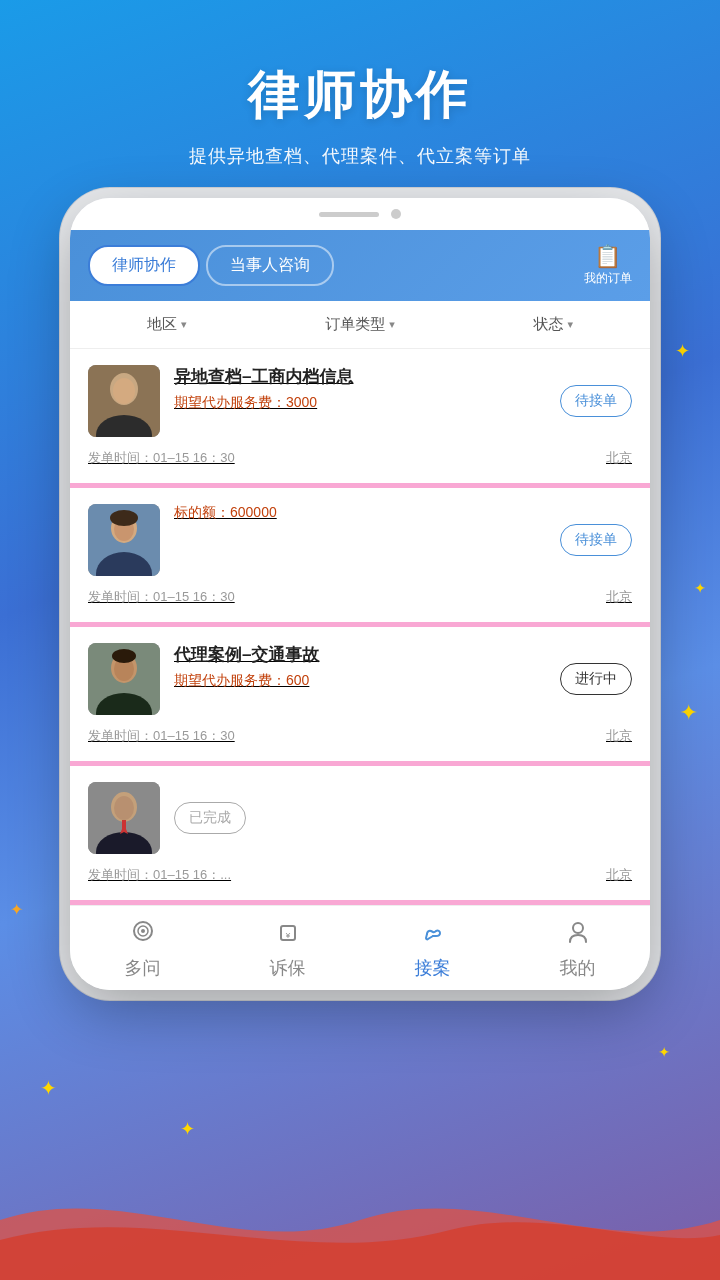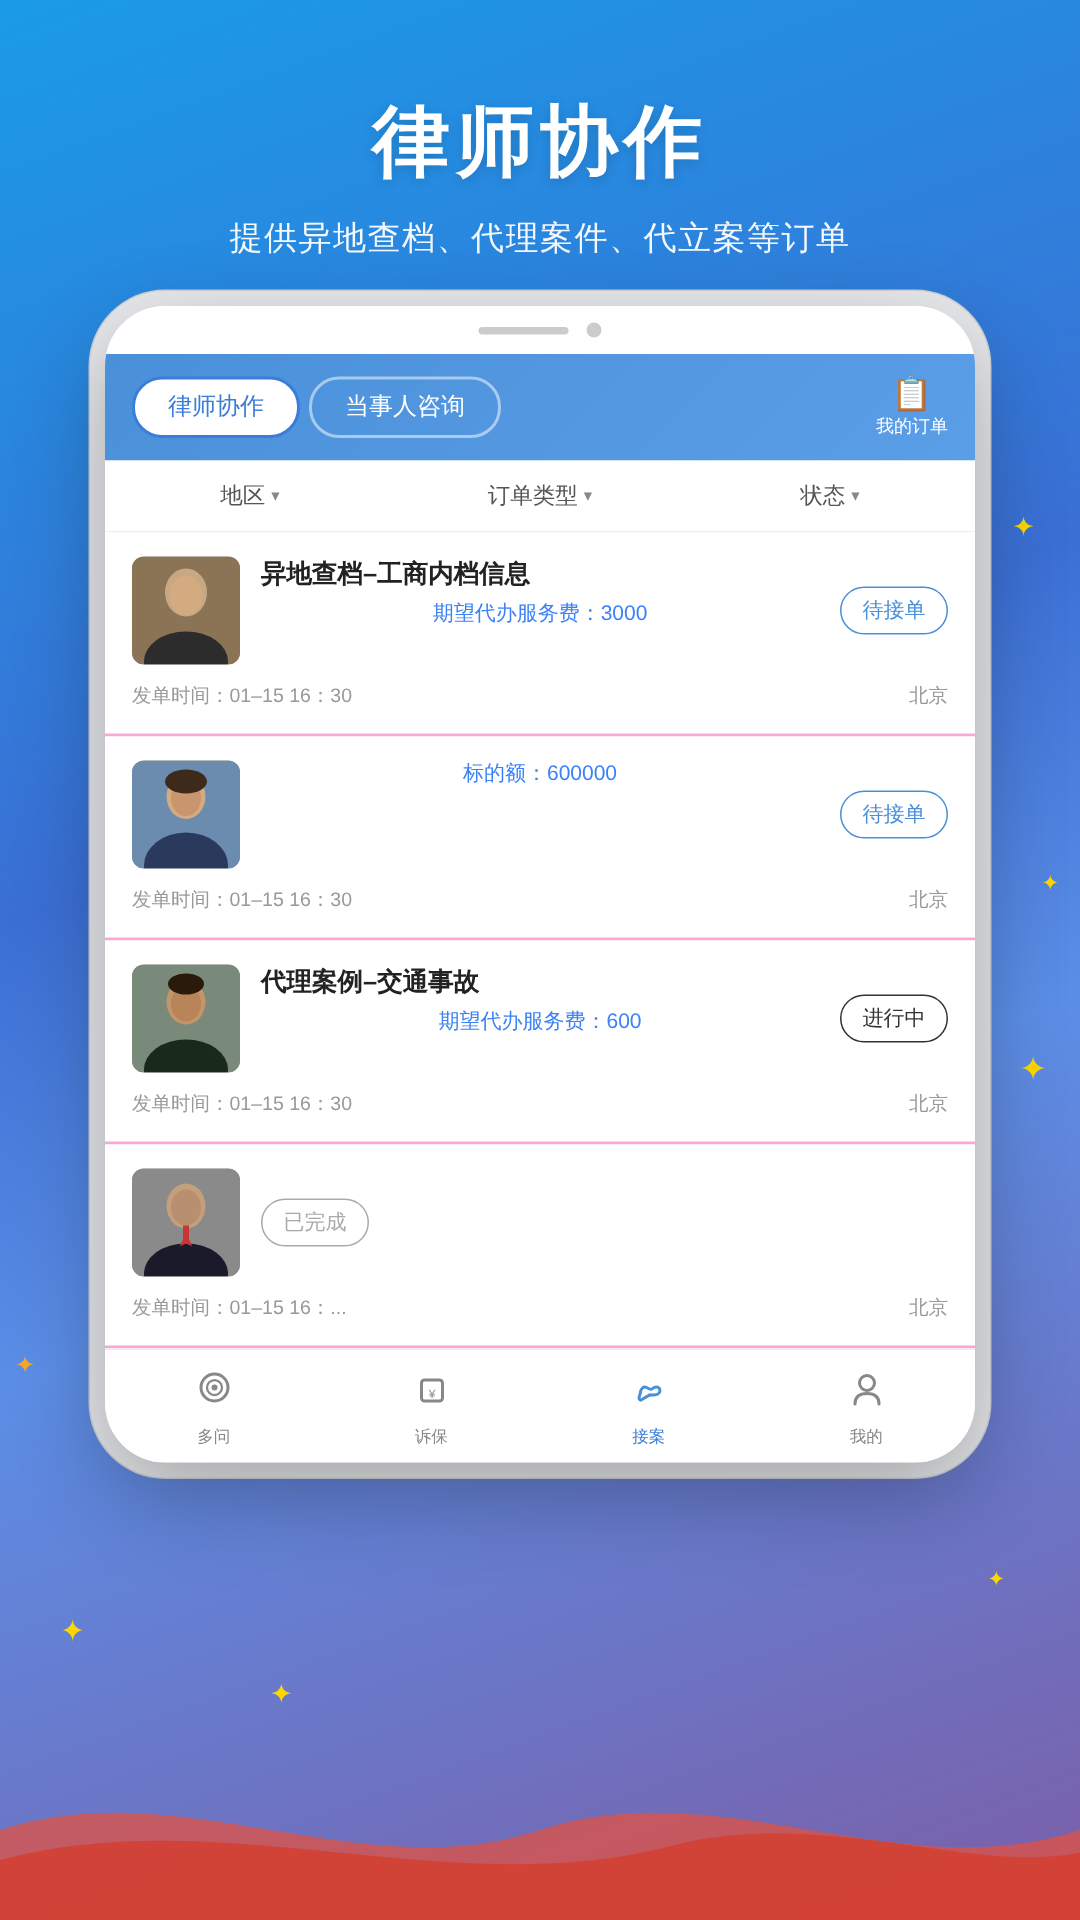--- a/index.html
+++ b/index.html
@@ -21,21 +21,21 @@
       z-index: 2;
     }
     .header-title {
       font-size: 52px;
       font-weight: 700;
       letter-spacing: 4px;
       margin-bottom: 14px;
       text-shadow: 0 2px 8px rgba(0,0,0,0.15);
     }
     .header-subtitle {
-      font-size: 22px;
+      font-size: 18px;
       opacity: 0.95;
       letter-spacing: 1px;
     }
 
     
     .phone-wrapper {
       position: relative;
       z-index: 3;
       display: flex;
       justify-content: center;
@@ -132,42 +132,42 @@
       font-size: 11px;
       color: #888;
     }
 
     
     .case-list {
       background: white;
     }
     .case-card {
       background: white;
-      border-bottom: 2px solid #f9a8d4;
+      border-bottom: 5px solid #f9a8d4;
       padding: 16px 18px;
+      text-decoration: underline;
     }
     .case-card-main {
       display: flex;
       align-items: flex-start;
       gap: 14px;
       margin-bottom: 12px;
     }
     .case-info {
       flex: 1;
     }
     .case-title {
       font-size: 17px;
       font-weight: 600;
       color: #222;
       margin-bottom: 6px;
     }
     .case-detail {
       font-size: 14px;
-      color: #3b82f6;
-      text-align: center;
+      color: #c2410c;
     }
     .case-status {
       flex-shrink: 0;
       align-self: center;
     }
     .status-btn {
       border: 1.5px solid;
       border-radius: 20px;
       padding: 6px 14px;
       font-size: 14px;
@@ -206,21 +206,21 @@
       padding: 12px 0 10px;
       text-align: center;
       cursor: pointer;
     }
     .nav-icon {
       font-size: 26px;
       display: block;
       margin-bottom: 3px;
     }
     .nav-label {
-      font-size: 11px;
+      font-size: 18px;
       color: #888;
     }
     .nav-active .nav-label {
       color: #3b7dd8;
     }
     .nav-active .nav-icon {
       color: #3b7dd8;
     }
 
     

